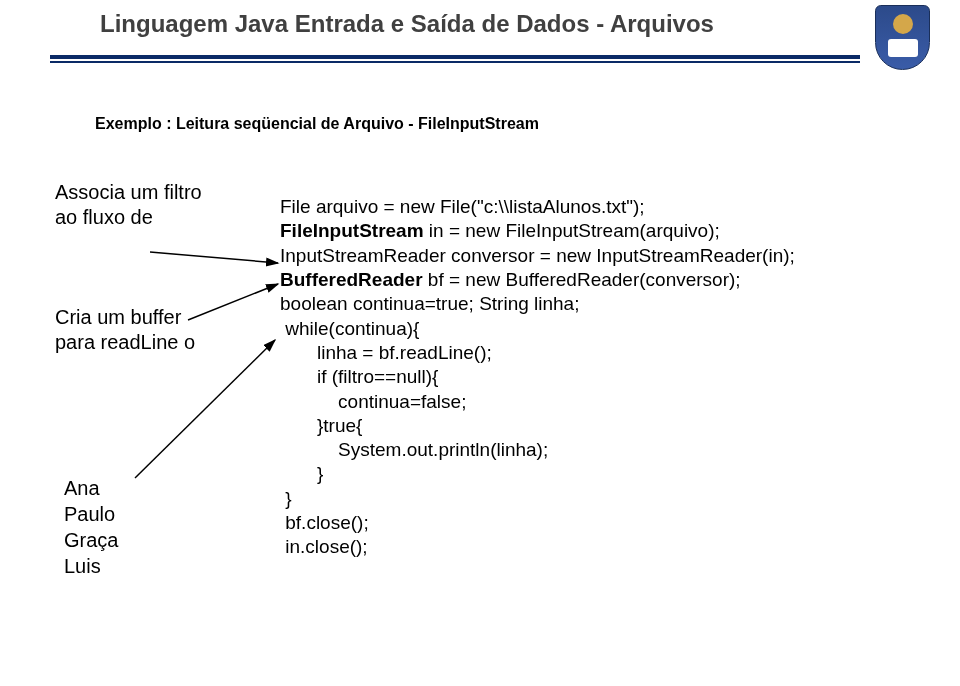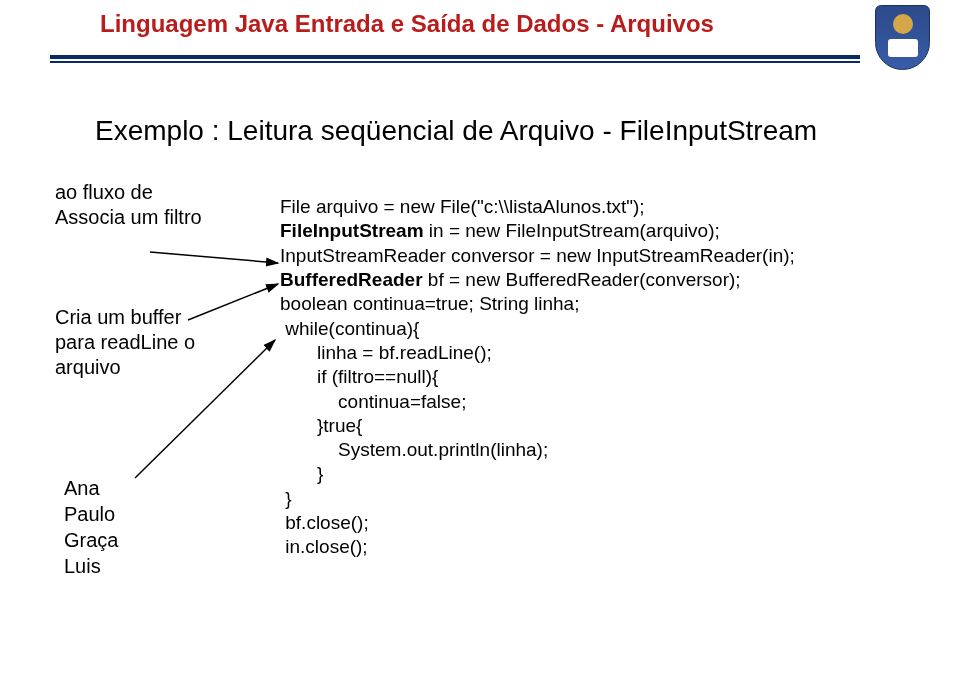--- a/index.html
+++ b/index.html
@@ -13,21 +13,21 @@
   }
   .header {
     display: flex;
     align-items: center;
     padding: 10px 40px 0 100px;
     position: relative;
   }
   .title {
     font-size: 24px;
     font-weight: bold;
-    color: #b91c1c;
+    color: #404040;
     flex: 1;
   }
   .logo {
     position: absolute;
     right: 25px;
     top: 5px;
     width: 60px;
     height: 70px;
   }
   .shield {
@@ -66,22 +66,22 @@
     left: 50px;
     right: 100px;
     height: 8px;
     border-top: 4px solid #0a2a66;
     border-bottom: 2px solid #0a2a66;
   }
   .subtitle {
     position: absolute;
     top: 115px;
     left: 95px;
-    font-size: 28px;
-    font-weight: normal;
+    font-size: 16px;
+    font-weight: bold;
     color: #000;
   }
   .annot {
     position: absolute;
     font-size: 20px;
     color: #000;
     line-height: 1.25;
   }
   .annot1 { top: 180px; left: 55px; width: 195px; }
   .annot2 { top: 305px; left: 55px; width: 195px; }
@@ -116,28 +116,27 @@
   <div class="title">Linguagem Java Entrada e Saída de Dados - Arquivos</div>
   <div class="logo">
     <div class="shield"></div>
   </div>
 </div>
 <div class="rule"></div>
 
 <div class="subtitle">Exemplo : Leitura seqüencial de Arquivo - FileInputStream</div>
 
 <div class="annot annot1">
+  <div>Associa um filtro</div>
   <div>ao fluxo de</div>
-  <div>Associa um filtro</div>
 </div>
 
 <div class="annot annot2">
   <div>Cria um buffer</div>
   <div>para readLine o</div>
-  <div>arquivo</div>
 </div>
 
 <div class="output">
   <div>Ana</div>
   <div>Paulo</div>
   <div>Graça</div>
   <div>Luis</div>
 </div>
 
 <div class="code"><span>File arquivo = new File("c:\\listaAlunos.txt");</span>

